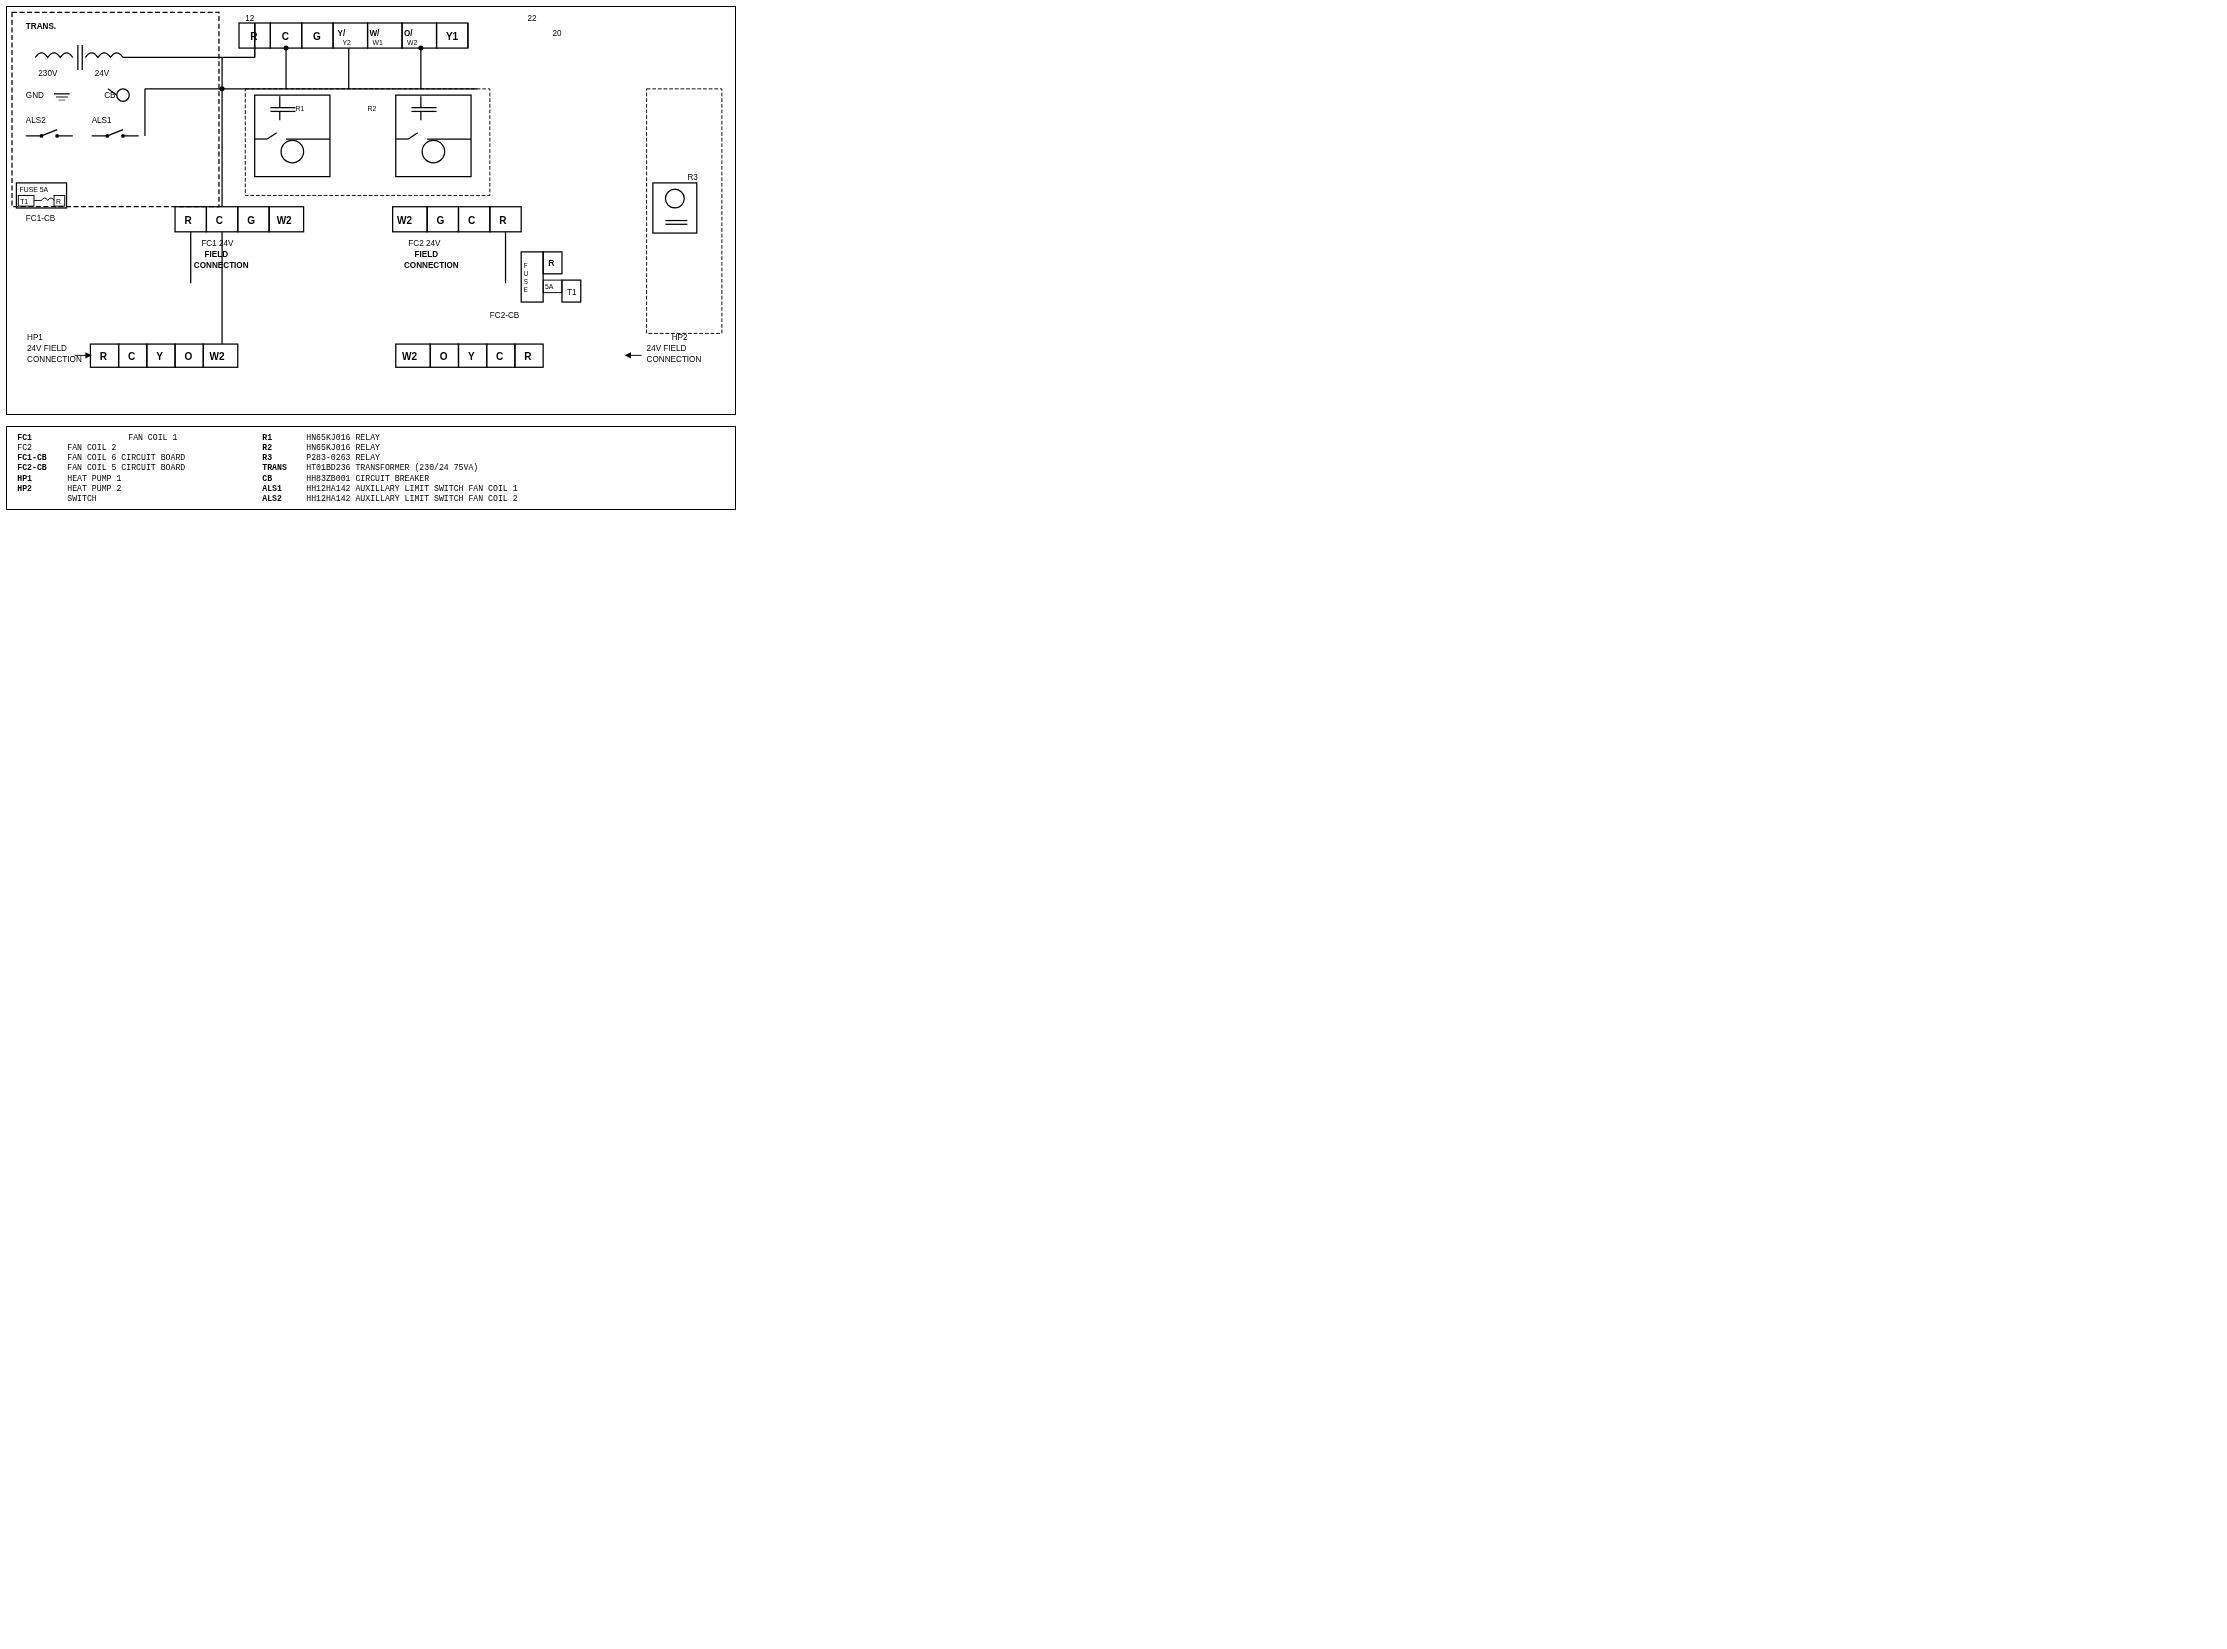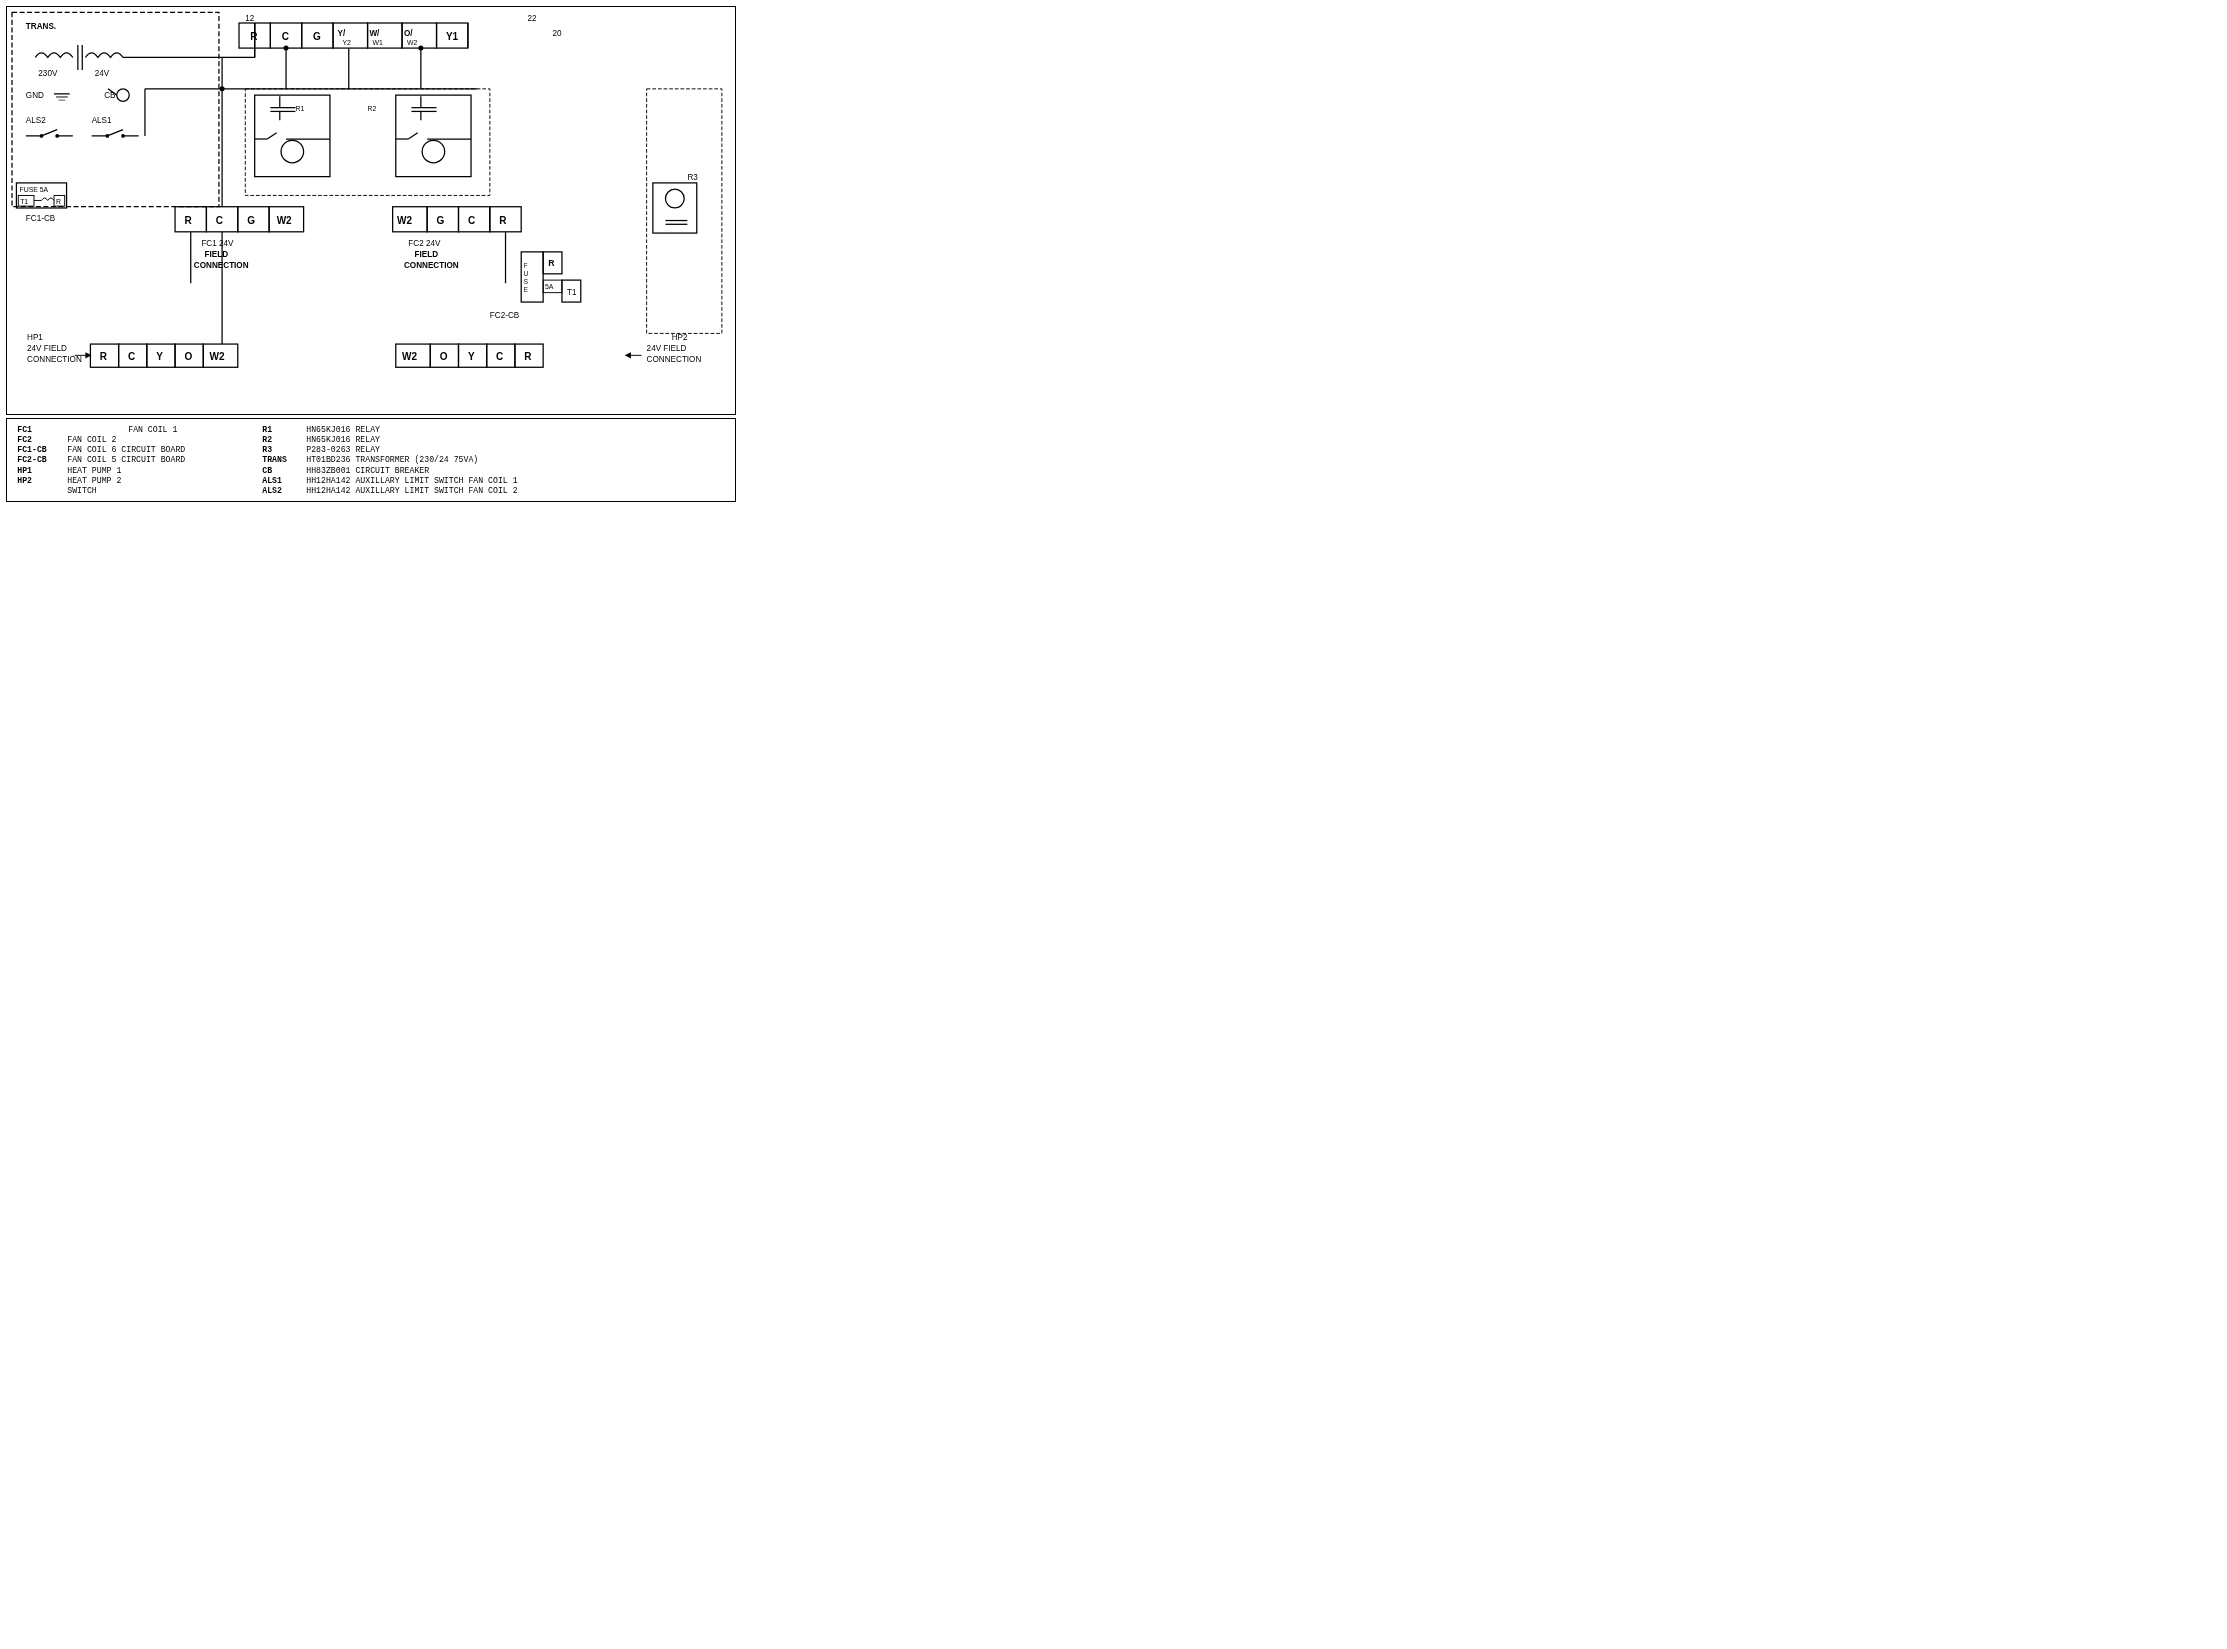--- a/index.html
+++ b/index.html
@@ -24,21 +24,21 @@
       border: 1.3px solid #000;
     }
     svg {
       width: 100%;
       height: 100%;
     }
     .legend-area {
       position: relative;
       width: 100%;
       border: 1.3px solid #000;
-      margin-top: 3px;
+      margin-top: 11px;
       padding: 5px 7.5px;
       font-size: 8.2px;
       font-family: 'Courier New', monospace;
     }
     .legend-table {
       width: 100%;
       border-collapse: collapse;
     }
     .legend-table td {
       padding: 0.6px 2.5px;
@@ -290,21 +290,21 @@
     <table class="legend-table">
       <tbody id="legend-tbody">
       <tr>
             <td style="width: 50px; font-weight: bold;">FC1</td>
             <td style="width: 176px; text-align: center;">FAN COIL 1</td>
             <td style="width: 19px;"></td>
             <td style="width: 44px; font-weight: bold;">R1</td>
             <td>HN65KJ016 RELAY</td>
           </tr>
           <tr>
-            <td style="width: 50px; font-weight: bold;">FC2</td>
+            <td style="width: 50px; font-weight: normal;">FC2</td>
             <td style="width: 176px;">FAN COIL 2</td>
             <td style="width: 19px;"></td>
             <td style="width: 44px; font-weight: bold;">R2</td>
             <td>HN65KJ016 RELAY</td>
           </tr>
           <tr>
             <td style="width: 50px; font-weight: bold;">FC1-CB</td>
             <td style="width: 176px;">FAN COIL 6 CIRCUIT BOARD</td>
             <td style="width: 19px;"></td>
             <td style="width: 44px; font-weight: bold;">R3</td>

